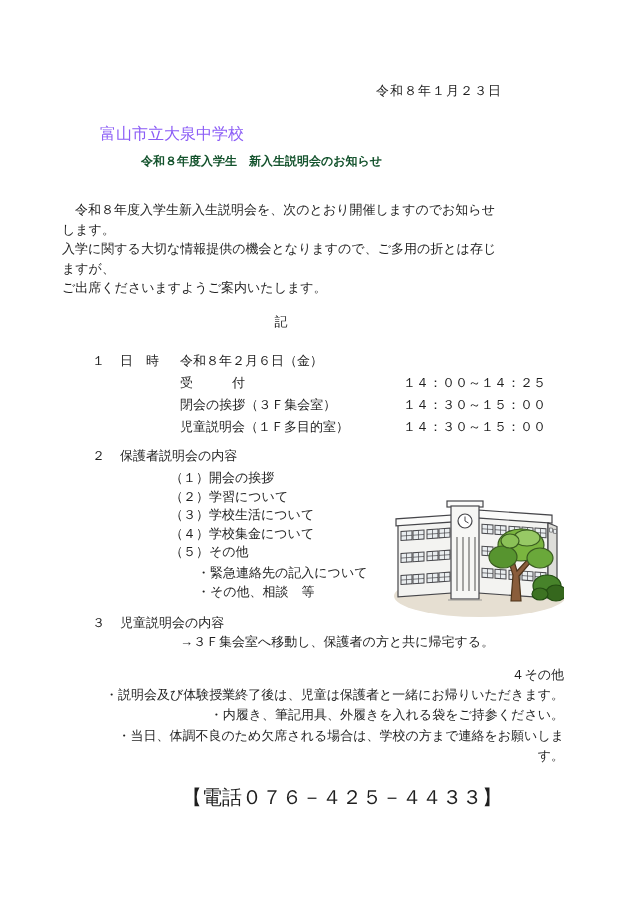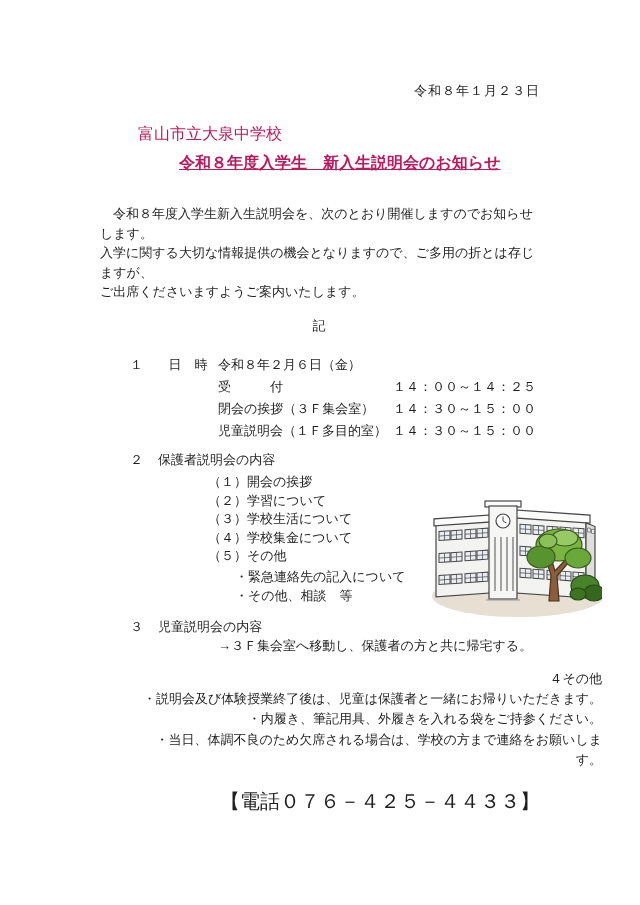--- a/index.html
+++ b/index.html
@@ -3,41 +3,40 @@
 <meta charset="utf-8">
 <style>
   html,body{margin:0;padding:0;background:#ffffff;}
   .page{
     position:relative;
     width:564px;height:905px;
     background:#ffffff;
     font-family:"Liberation Serif","DejaVu Serif",serif;
     font-size:13px;color:#1f1f1f;
     overflow:hidden;
-    margin-left:38px;
   }
   .date{padding-top:82px;padding-right:62px;text-align:right;font-size:13px;letter-spacing:1px;}
   .school-name{
     margin:24px 0 0 100px;
     font-family:Liberation Serif, serif;
-    font-size:16px;font-weight:500;color:#be185d;
+    font-size:16px;font-weight:500;color:#8b5cf6;
   }
   .doc-title{
     margin:8px 0 0 141px;
     font-family:"Liberation Sans","DejaVu Sans",sans-serif;
-    font-size:16px;font-weight:600;color:#be185d;text-decoration:underline;
+    font-size:12px;font-weight:600;color:#14532d;
   }
   .intro{margin:30px 56px 0 62px;line-height:19.5px;}
   .ki{margin-top:15px;text-align:center;letter-spacing:2px;}
   .sec-head{margin-left:92px;line-height:18.5px;}
   .sec-num{display:inline-block;width:28px;}
   .s1{margin-top:19px;line-height:22px;}
   .s1-head{margin-left:92px;}
-  .s1-label{display:inline-block;width:60px;text-align:center;}
-  .s1-row{display:flex;margin-left:180px;}
+  .s1-label{display:inline-block;width:60px;}
+  .s1-row{display:flex;margin-left:180px;gap:48px;}
   .s1-row-label{width:175px;}
   .s2{margin-top:9px;}
   .s2 .items{margin-left:170px;margin-top:4px;line-height:18.5px;}
   .s2 .bullets{margin-left:197px;margin-top:1px;line-height:19px;}
   .s3{margin-top:13px;}
   .s3 .items{margin-left:170px;margin-top:3px;line-height:20px;}
   .s3 .note{margin-left:180px;line-height:20px;}
   .s4{margin-top:14px;text-align:right;}
   .s4 .bullets{margin-left:104px;line-height:20.5px;}
   .phone{margin-top:17px;text-align:right;padding-right:62px;font-size:20px;}

